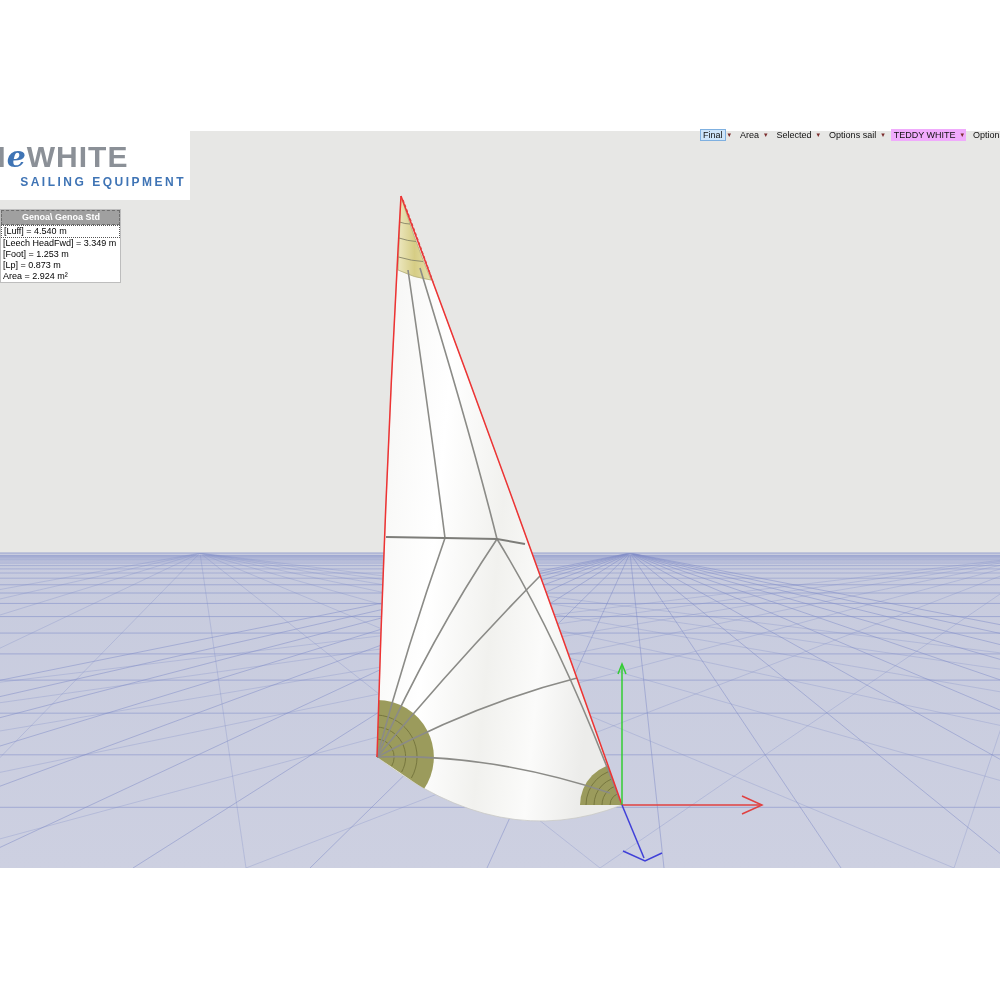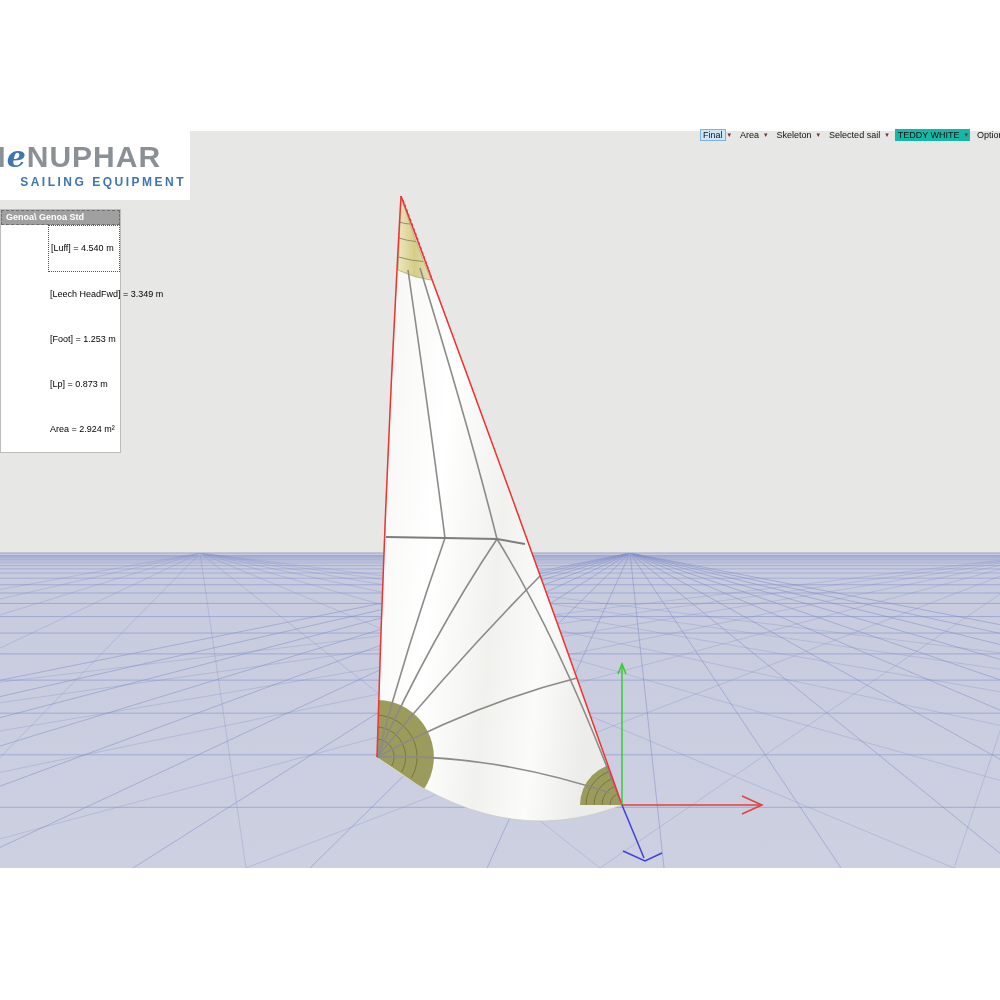--- a/index.html
+++ b/index.html
@@ -14,29 +14,29 @@
               letter-spacing:1px;white-space:nowrap;}
   .logo-accent{color:#3f74b5;font-style:italic;font-family:"DejaVu Serif",serif;font-weight:bold;}
   .logo-line2{position:absolute;right:4px;top:44px;font-size:12px;font-weight:bold;color:#3f74b5;
               letter-spacing:2.5px;white-space:nowrap;}
   
   #toolbar{position:absolute;left:700px;top:128px;width:300px;height:14px;display:flex;align-items:center;
            font-size:9px;color:#111;}
   .tb-group{display:flex;align-items:center;margin-right:4px;}
   .tb-label{padding:1px 3px;cursor:default;white-space:nowrap;}
   .tb-label.active{background:#cfe5fa;border:1px solid #7fb0e0;padding:0 2px;}
-  .tb-group.selected{background:#14b8a6;align-items:center;}
+  .tb-group.selected{background:#f0abfc;align-items:center;}
   .tb-arrow{font-size:7px;color:#7b2c2c;padding:0 2px;cursor:default;}
   .tb-spacer{flex:1;}
   
   #info-panel{position:absolute;left:0;top:209px;width:121px;background:#ffffff;border:1px solid #bdbdbd;
               box-sizing:border-box;font-size:9px;}
-  #info-title{background:#a0a0a0;color:#ffffff;font-weight:bold;padding:1px 3px 2px 4px;
+  #info-title{background:#a0a0a0;color:#ffffff;font-weight:bold;padding:1px 3px 2px 20px;
               border:1px dashed #6e6e6e;}
-  .info-row{padding:17px 2px;line-height:11px;color:#000;white-space:nowrap;margin-left:47px;}
+  .info-row{padding:0 2px;line-height:11px;color:#000;white-space:nowrap;}
   .info-row.focused{border:1px dotted #555;}
 </style>
 </head>
 <body>
 
 <div id="screen">
 
   <div id="viewport">
     <svg width="1000" height="737" viewBox="0 0 1000 737">
       <defs>
@@ -180,39 +180,39 @@
         <polyline points="618,543 622,533 626,543" stroke="#33cc33"></polyline>
         <line x1="622" y1="674" x2="760" y2="674" stroke="#e04040"></line>
         <polyline points="742,665 762,674 742,683" stroke="#e04040"></polyline>
         <line x1="622" y1="674" x2="644" y2="727" stroke="#4040d8"></line>
         <polyline points="623,720 645,730 662,722" stroke="#4040d8"></polyline>
       </g>
     </svg>
   </div>
 
   <div id="logo-box">
-    <div class="logo-line1"><span>N</span><span class="logo-accent">e</span><span>NUPHAR</span></div>
+    <div class="logo-line1"><span>N</span><span class="logo-accent">e</span><span>WHITE</span></div>
     <div class="logo-line2">SAILING EQUIPMENT</div>
   </div>
 
   <div id="toolbar">
     <span class="tb-group">
       <span class="tb-label active">Final</span>
       <span class="tb-arrow">▾</span>
     </span>
     <span class="tb-group">
       <span class="tb-label">Area</span>
       <span class="tb-arrow">▾</span>
     </span>
     <span class="tb-group">
-      <span class="tb-label">Skeleton</span>
-      <span class="tb-arrow">▾</span>
-    </span>
-    <span class="tb-group">
-      <span class="tb-label">Selected sail</span>
+      <span class="tb-label">Selected</span>
+      <span class="tb-arrow">▾</span>
+    </span>
+    <span class="tb-group">
+      <span class="tb-label">Options sail</span>
       <span class="tb-arrow">▾</span>
     </span>
     <span class="tb-group selected">
       <span class="tb-label">TEDDY WHITE</span>
       <span class="tb-arrow">▾</span>
     </span>
     <span class="tb-spacer"></span>
     <span class="tb-group">
       <span class="tb-label">Options</span>
 

